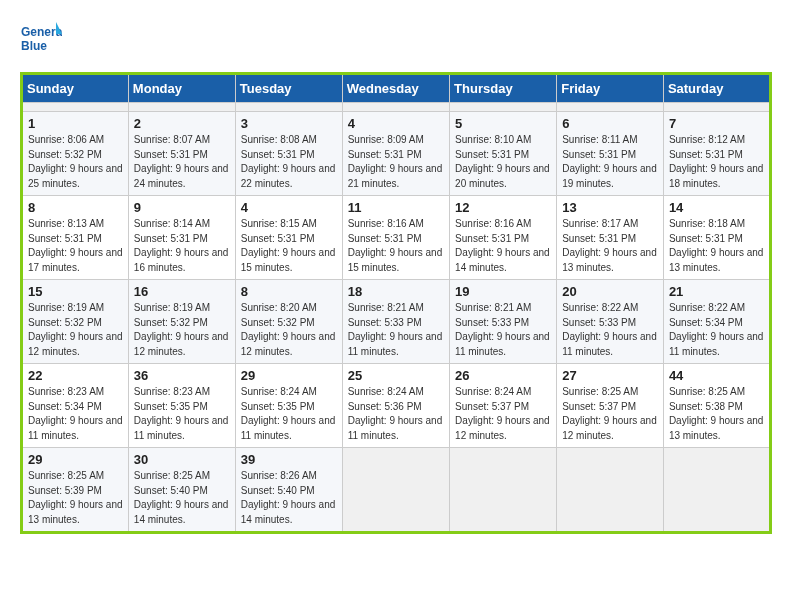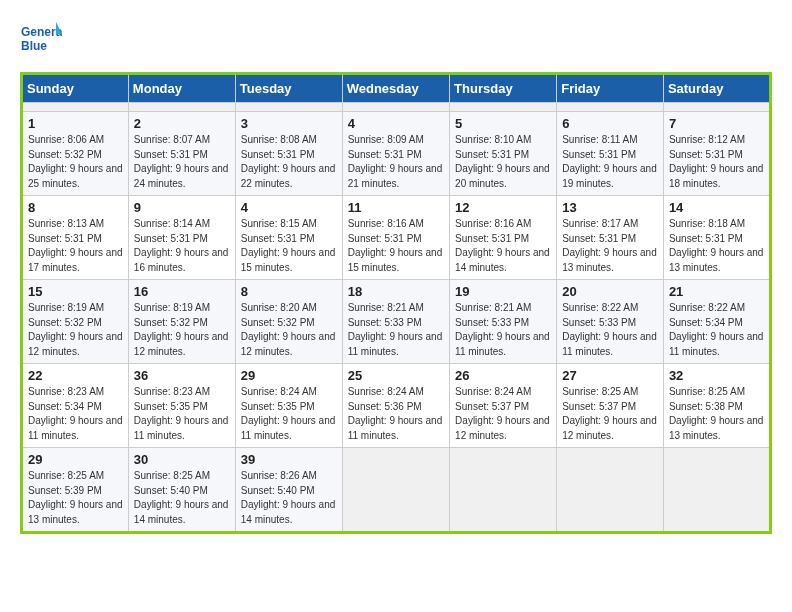--- a/index.html
+++ b/index.html
@@ -223,21 +223,21 @@
         </td>
         <td>
           <span class="day-num">26</span>
 <div class="cell-info">Sunrise: 8:24 AM<br>Sunset: 5:37 PM<br>Daylight: 9 hours and 12 minutes.</div>
         </td>
         <td>
           <span class="day-num">27</span>
 <div class="cell-info">Sunrise: 8:25 AM<br>Sunset: 5:37 PM<br>Daylight: 9 hours and 12 minutes.</div>
         </td>
         <td>
-          <span class="day-num">32</span>
+          <span class="day-num">44</span>
 <div class="cell-info">Sunrise: 8:25 AM<br>Sunset: 5:38 PM<br>Daylight: 9 hours and 13 minutes.</div>
         </td>
       </tr>
       <tr>
         <td>
           <span class="day-num">29</span>
 <div class="cell-info">Sunrise: 8:25 AM<br>Sunset: 5:39 PM<br>Daylight: 9 hours and 13 minutes.</div>
         </td>
         <td>
           <span class="day-num">30</span>

